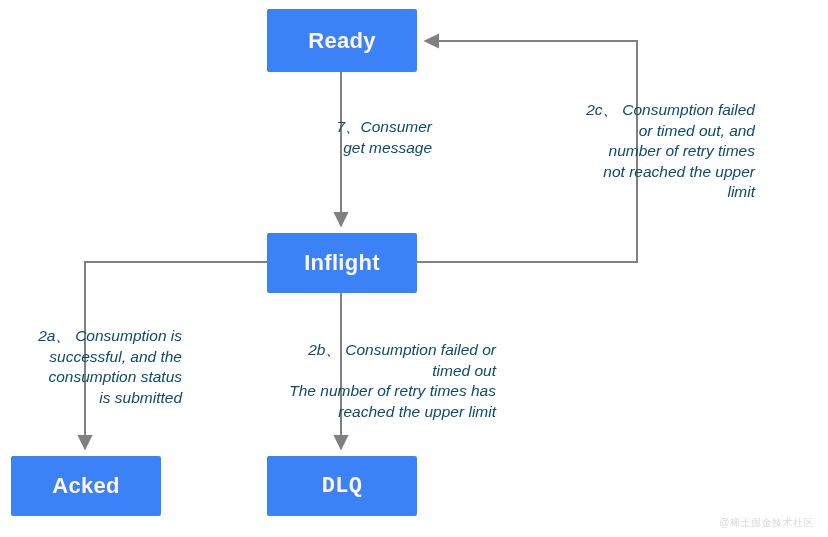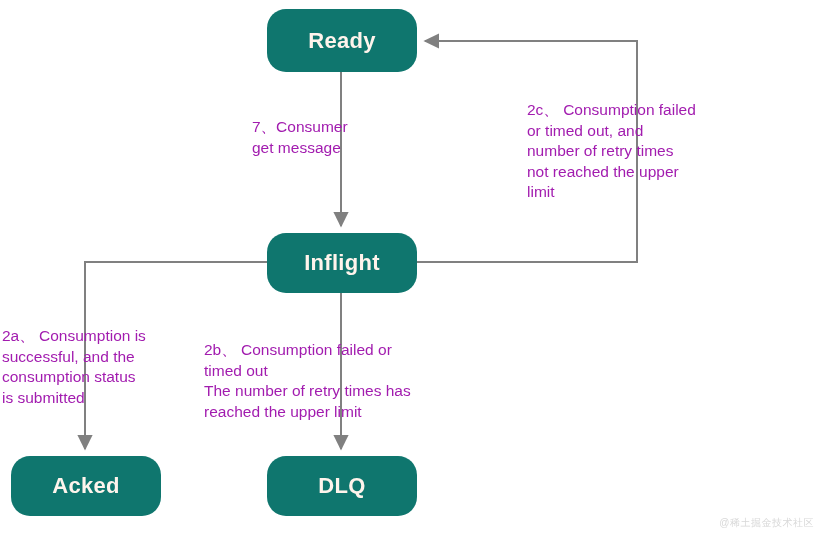--- a/index.html
+++ b/index.html
@@ -20,44 +20,45 @@
   }
   #edges {
     position: absolute;
     left: 0;
     top: 0;
     width: 828px;
     height: 537px;
   }
   .state-node {
     position: absolute;
-    background: #0f766e;
-    border-radius: 19px;
+    background: #3b82f6;
+    border-radius: 2px;
     display: flex;
     align-items: center;
     justify-content: center;
     color: #FFF4EC;
     font-size: 22px;
     font-weight: bold;
     letter-spacing: 0.3px;
     box-sizing: border-box;
   }
   .edge-label {
     position: absolute;
-    color: #a21caf;
+    color: #0c4a6e;
     font-size: 15.5px;
     line-height: 1.33;
-    text-align: left;
+    text-align: right;
     white-space: pre-line;
     font-family: "Liberation Sans", "DejaVu Sans", sans-serif;
+    font-style: italic;
   }
   #node-ready   { left: 267px; top: 9px;   width: 150px; height: 63px; }
   #node-inflight{ left: 267px; top: 233px; width: 150px; height: 60px; }
   #node-acked   { left: 11px;  top: 456px; width: 150px; height: 60px; }
-  #node-dlq     { left: 267px; top: 456px; width: 150px; height: 60px; }
+  #node-dlq     { left: 267px; top: 456px; width: 150px; height: 60px; font-family: Liberation Mono, monospace; }
 
   #label-1  { left: 252px; top: 117px; width: 180px; }
   #label-2c { left: 527px; top: 100px; width: 228px; }
   #label-2a { left: 2px;   top: 326px; width: 180px; }
   #label-2b { left: 204px; top: 340px; width: 292px; }
 
   #watermark {
     position: absolute;
     right: 14px;
     bottom: 7px;

